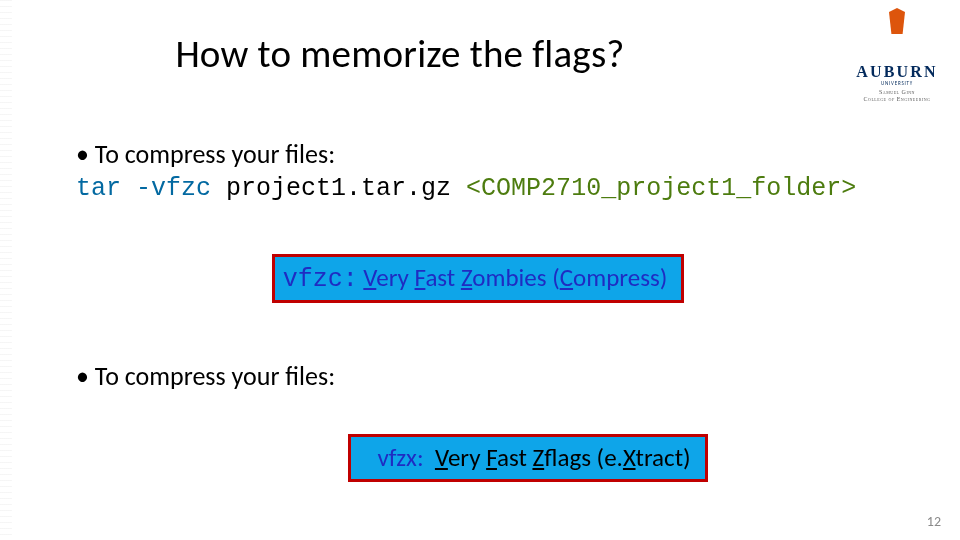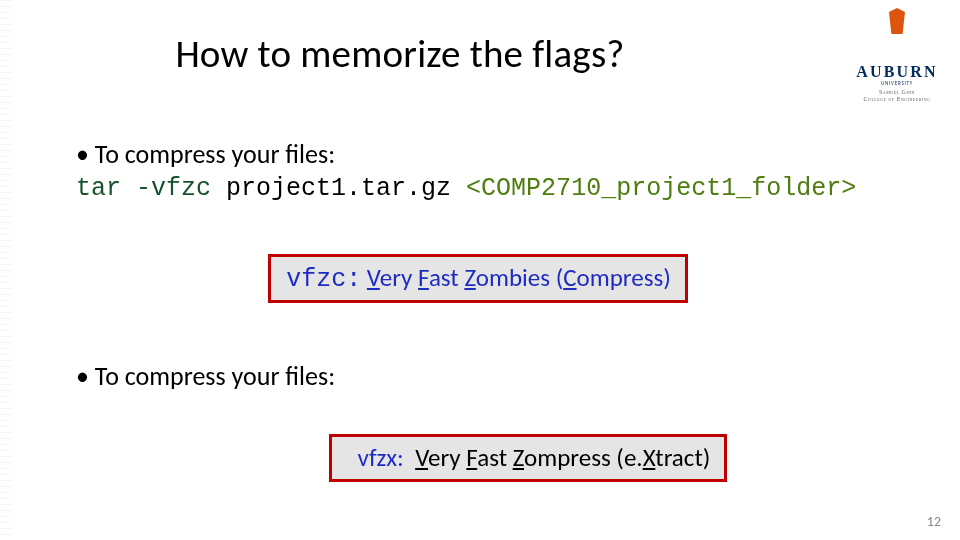--- a/index.html
+++ b/index.html
@@ -71,30 +71,30 @@
   }
   .line {
     font-size: 26px;
     line-height: 1.35;
     white-space: nowrap;
   }
   .mono {
     font-family: "Courier New", Courier, monospace;
     font-size: 25px;
   }
-  .cmd-red { color: #14532d; }
+  .cmd-red { color: #0369a1; }
   .arg-gray { color: #4d7c0f; }
   .bullet::before {
     content: "• ";
   }
   .box {
     display: inline-block;
-    background: #e5e5e5;
+    background: #0ea5e9;
     border: 3px solid #c00000;
-    padding: 5px 14px 6px 15px;
+    padding: 5px 14px 6px 8px;
     font-size: 25px;
     white-space: nowrap;
   }
   .box .mono-blue {
     font-family: "Courier New", Courier, monospace;
     color: #1f2cc2;
   }
   .box .phrase {
     font-family: Calibri, Arial, sans-serif;
     color: #1f2cc2;
@@ -166,20 +166,20 @@
   <div style="height:56px"></div>
 
   <div class="line bullet">To compress your files:</div>
 
   <div style="height:40px"></div>
 
   <div style="text-align:center; margin-left:60px;">
     <div class="box box2-pad">
       <span class="mono-b box2-text" style="color:#1f2cc2;">vfzx:</span>
       <span class="box2-text" style="font-family:Calibri,Arial,sans-serif;">
-        &nbsp;<span class="u2">V</span><span>ery </span><span class="u2">F</span><span>ast </span><span class="u2">Z</span><span>ompress (e.</span><span class="u2">X</span><span>tract)</span>
+        &nbsp;<span class="u2">V</span><span>ery </span><span class="u2">F</span><span>ast </span><span class="u2">Z</span><span>flags (e.</span><span class="u2">X</span><span>tract)</span>
       </span>
     </div>
   </div>
 
 </div>
 
 <div class="pagenum">12</div>
 
 </body></html>

